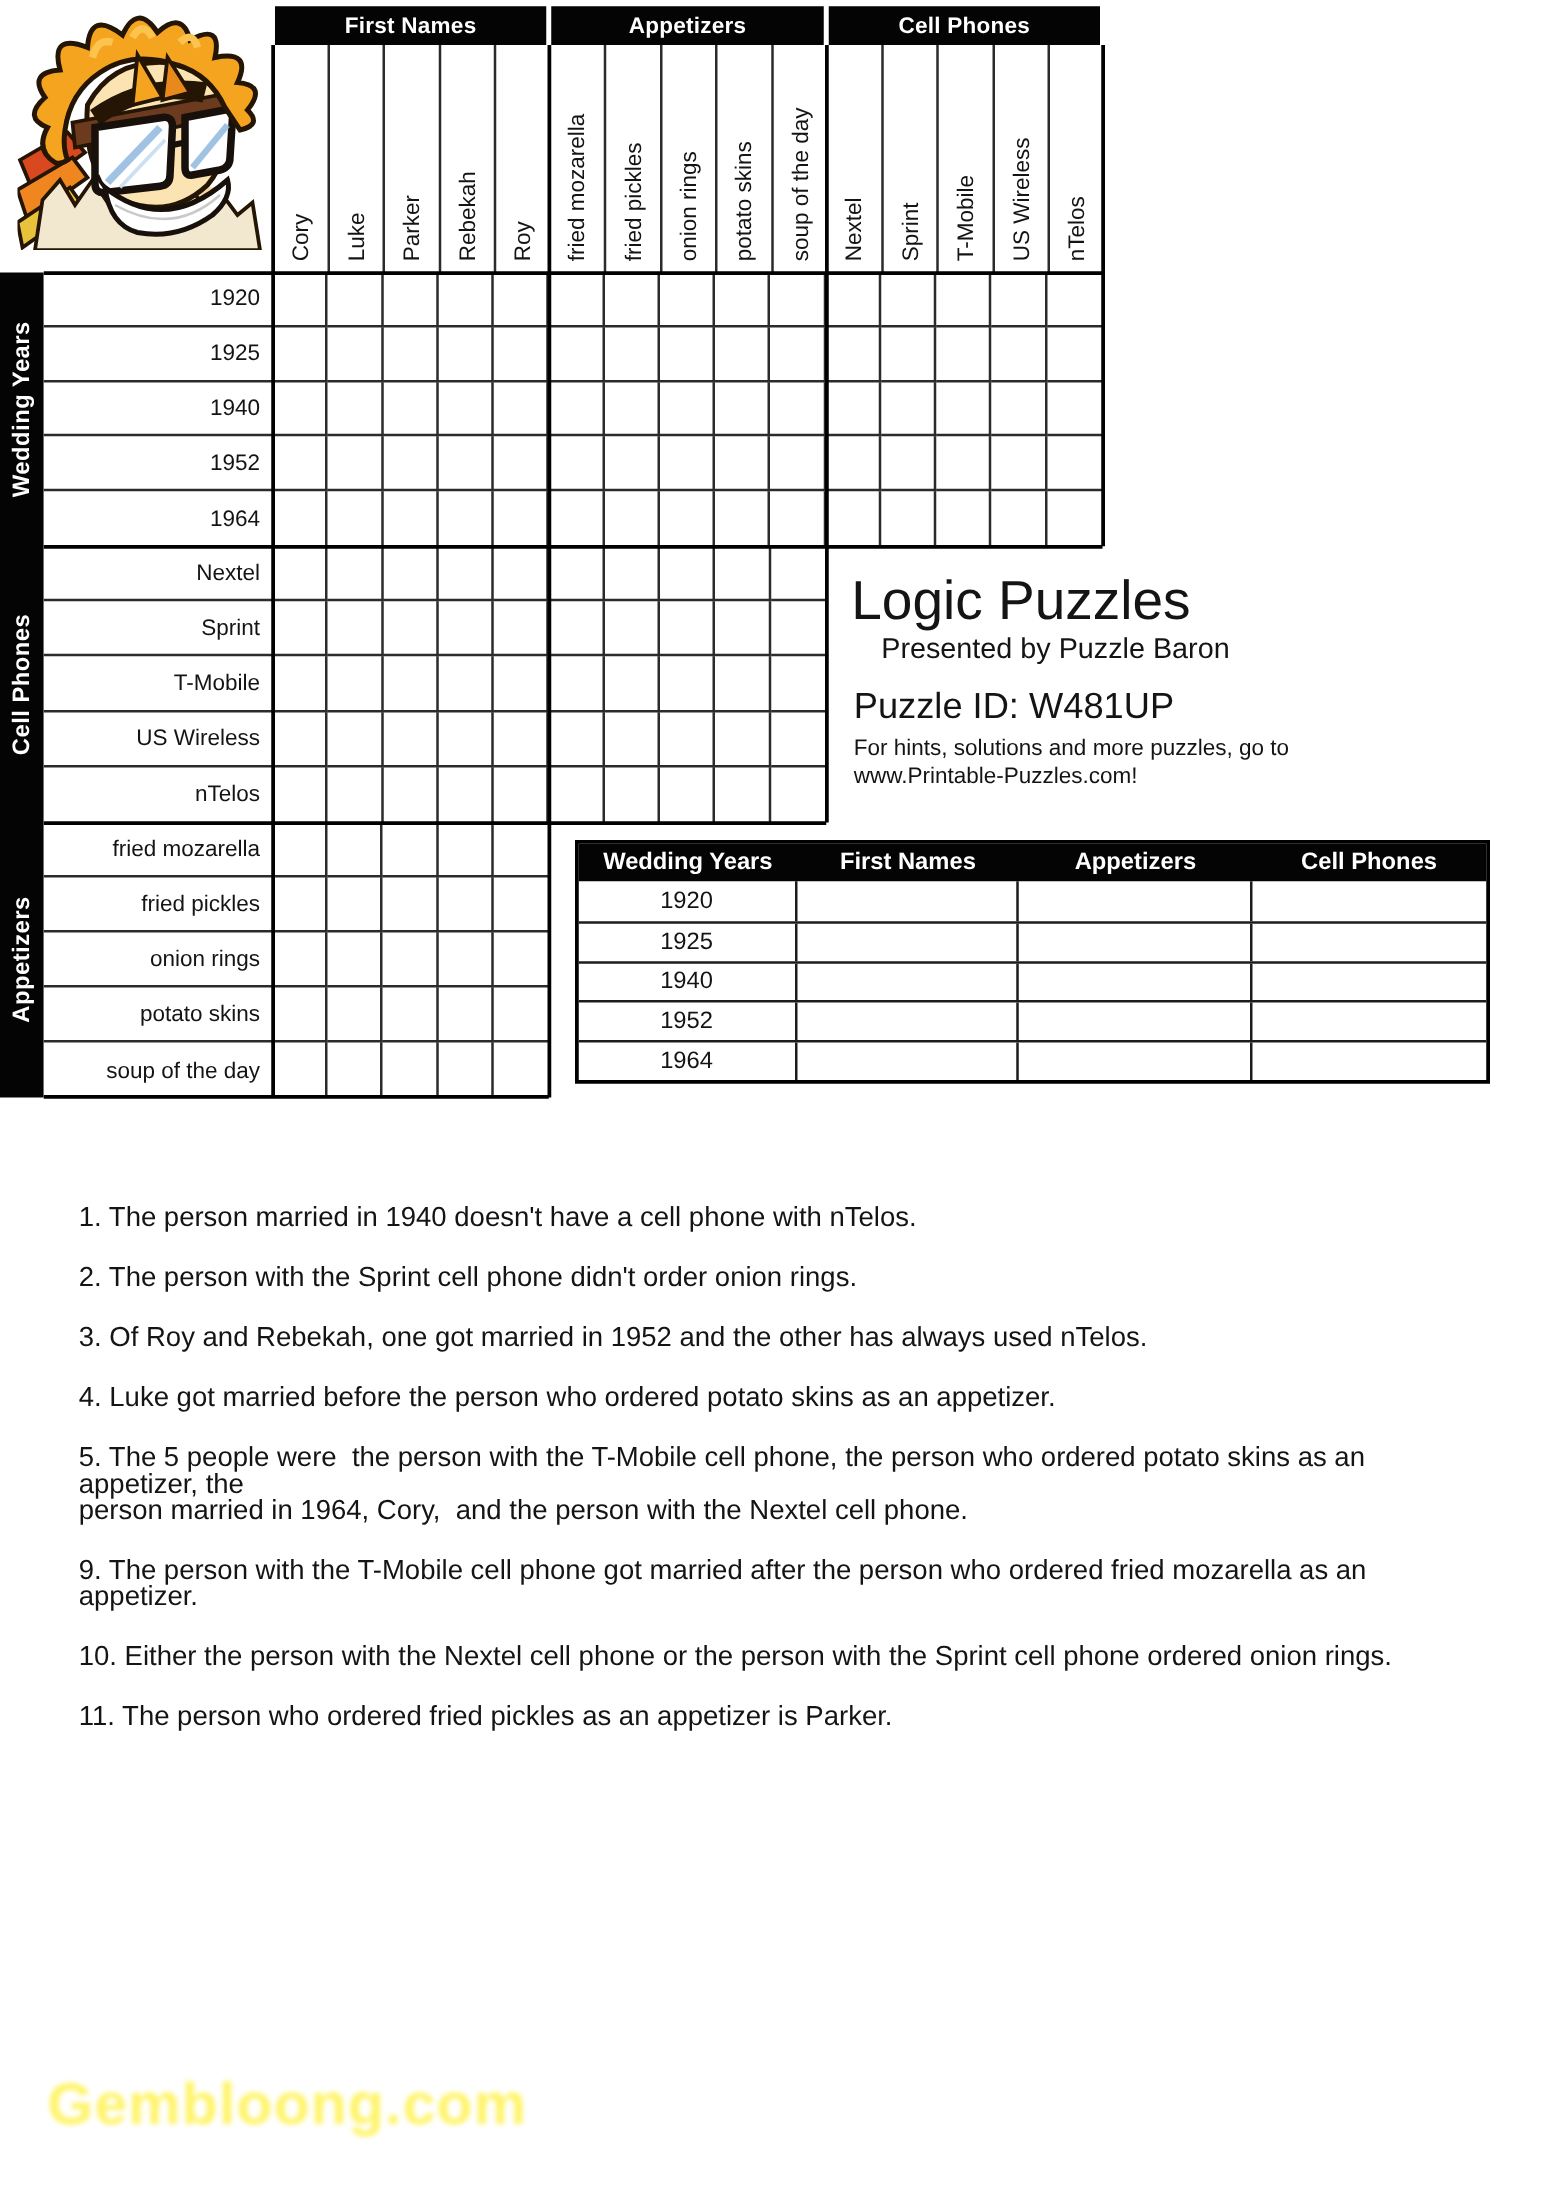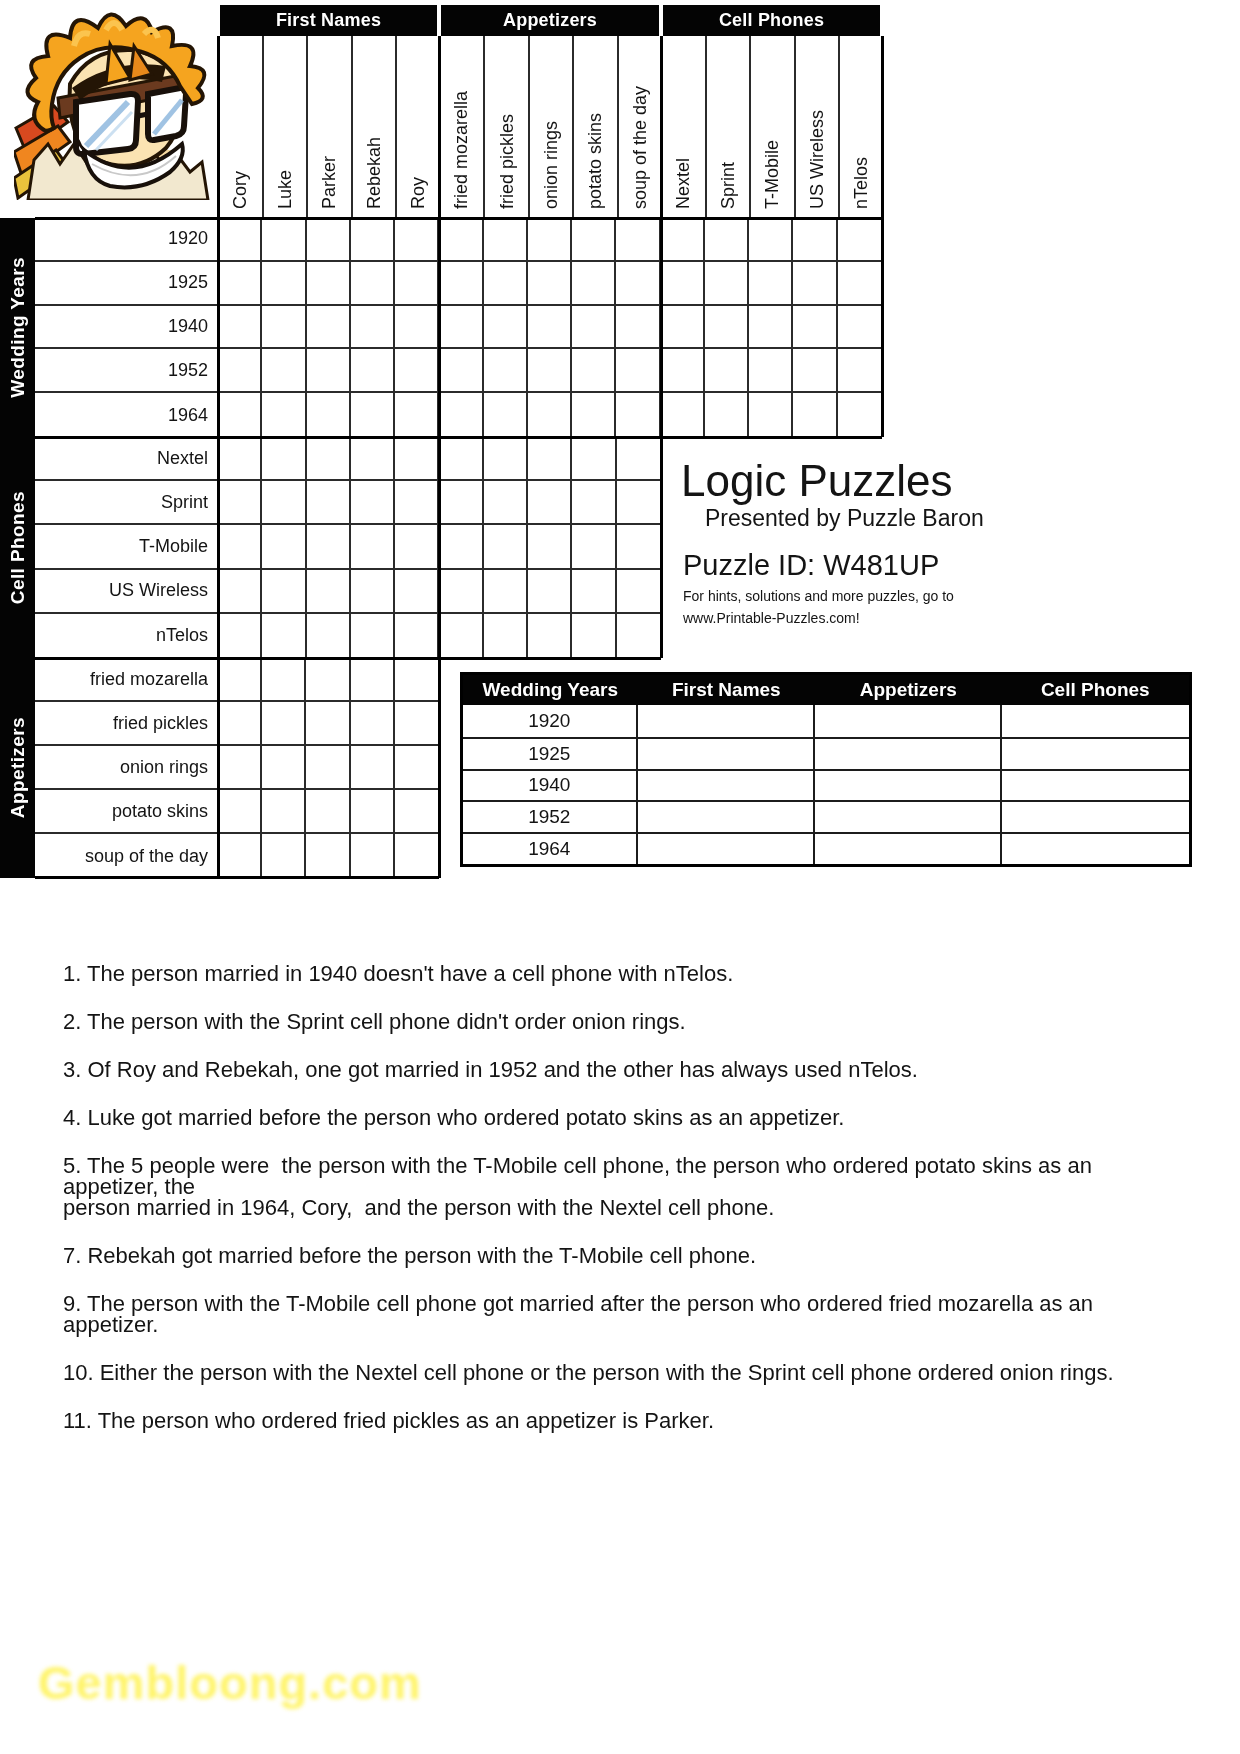--- a/index.html
+++ b/index.html
@@ -21,21 +21,21 @@
   .row-label-cell{display:flex;align-items:center;justify-content:flex-end;
                   padding-right:10px;font-size:18px;border-bottom:2px solid #2b2b2b;}
   .row-label-cell.nb{border-bottom:none;}
   .cells{display:grid;grid-template-rows:repeat(5,1fr);background:#fff;}
   .cell{border-right:2px solid #2b2b2b;border-bottom:2px solid #2b2b2b;}
   .cell.nr{border-right:none;}
   .cell.nbb{border-bottom:none;}
   .t-title{font-size:44px;}
   .t-sub{font-size:23px;}
   .t-id{font-size:29px;}
-  .t-hint{font-size:14px;}
+  .t-hint{font-size:18px;}
   .atable{border:3px solid #000;background:#fff;}
   .athead{display:grid;grid-template-columns:176fr 179fr 188fr 189fr;background:#040404;height:30px;}
   .ath{color:#fff;font-weight:700;font-size:19px;display:flex;align-items:center;justify-content:center;}
   .atbody{display:grid;grid-template-rows:repeat(5,1fr);height:159px;}
   .atrow{display:grid;grid-template-columns:176fr 179fr 188fr 189fr;border-top:2px solid #1c1c1c;}
   .atbody .atrow:first-child{border-top:none;}
   .atc{border-right:2px solid #1c1c1c;}
   .atc.nr{border-right:none;}
   .atc.year{display:flex;align-items:center;justify-content:center;font-size:19px;}
   .clues p{margin:0 0 27px 0;font-size:22px;line-height:21px;white-space:pre-wrap;}
@@ -126,21 +126,20 @@
       </div>
   </div>
 
   <div class="abs clues" id="clues" style="left:63px;top:963px;width:1128px;">
       <p>1. The person married in 1940 doesn't have a cell phone with nTelos.</p>
       <p>2. The person with the Sprint cell phone didn't order onion rings.</p>
       <p>3. Of Roy and Rebekah, one got married in 1952 and the other has always used nTelos.</p>
       <p>4. Luke got married before the person who ordered potato skins as an appetizer.</p>
       <p>5. The 5 people were  the person with the T-Mobile cell phone, the person who ordered potato skins as an appetizer, the
 person married in 1964, Cory,  and the person with the Nextel cell phone.</p>
-      <p>7. Rebekah got married before the person with the T-Mobile cell phone.</p>
       <p>9. The person with the T-Mobile cell phone got married after the person who ordered fried mozarella as an appetizer.</p>
       <p>10. Either the person with the Nextel cell phone or the person with the Sprint cell phone ordered onion rings.</p>
       <p>11. The person who ordered fried pickles as an appetizer is Parker.</p>
     </div>
 
   <div class="abs watermark" style="left:38px;top:1655px;">Gembloong.com</div>
 <div class="abs hdr-bar" style="left: 220px; top: 5px; width: 217px; height: 31px;">First Names</div>
     <div class="abs top-labels" style="left: 218px; top: 36px; width: 221px; height: 182px;">
       <div class="top-label-cell nb">
         <span class="rot">Cory</span>

